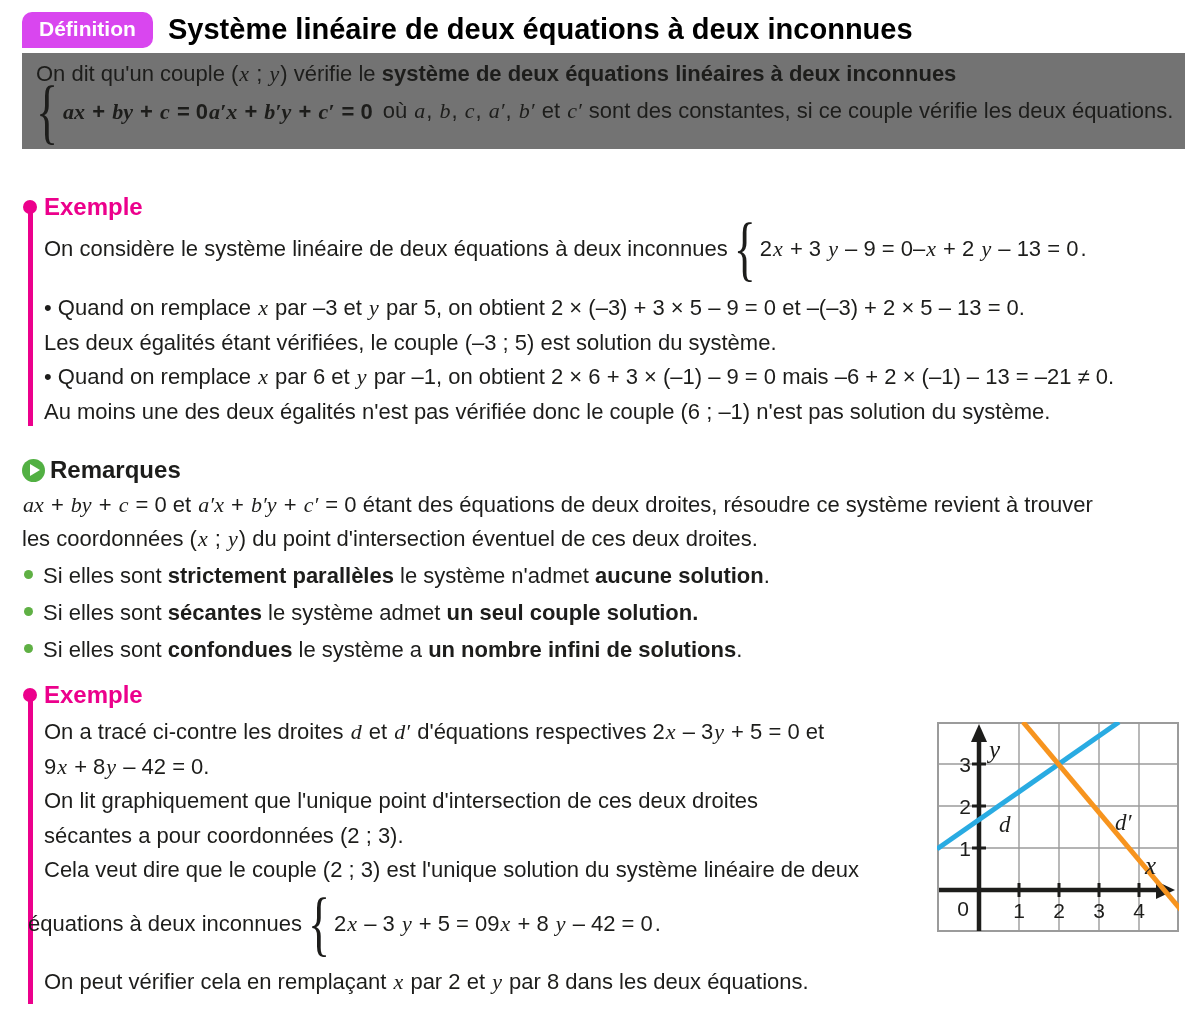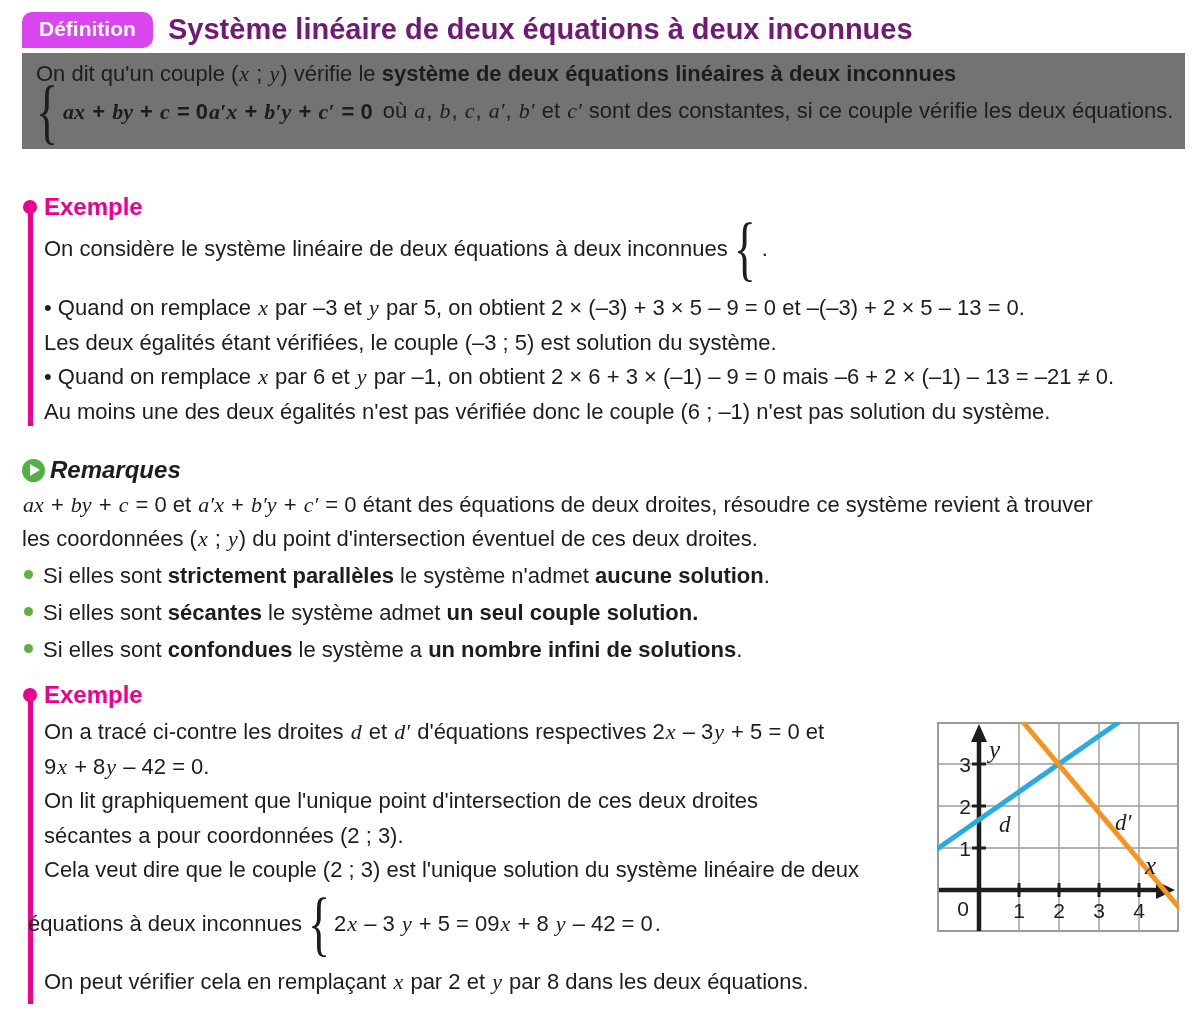--- a/index.html
+++ b/index.html
@@ -11,21 +11,21 @@
   
   .bodytext{font-size:22px;line-height:34.5px;white-space:nowrap;}
   .seg-b{font-weight:700;}
   .seg-v{font-family:"Liberation Serif",serif;font-style:italic;padding:0 1px;}
   .seg-bv{font-family:"Liberation Serif",serif;font-style:italic;font-weight:700;padding:0 1px;}
   
   .badge{
     background:#d946ef;color:#fff;font-weight:700;font-size:21px;
     padding:5px 17px 7px 17px;border-radius:10px 10px 10px 0;display:inline-block;
   }
-  .title{color:#701a75;font-weight:700;font-size:29px;white-space:nowrap;}
+  .title{color:#000000;font-weight:700;font-size:29px;white-space:nowrap;}
   
   .defbox{background:#737373;width:1163px;height:96px;box-sizing:border-box;padding:0 14px 0 14px;}
   .defrow{display:flex;align-items:center;margin-top:-3px;}
   
   .system{display:inline-flex;align-items:center;}
   .sys-brace{
     font-family:"Liberation Serif",serif;font-size:46px;font-weight:400;line-height:1;
     display:inline-block;transform:scaleY(1.55);transform-origin:center;margin-right:4px;
   }
   .sys-lines{display:inline-flex;flex-direction:row;}
@@ -76,32 +76,36 @@
 </div>
 
 <div class="abs rail-dot" style="left:23px;top:200px;"></div>
 <div class="abs rail" style="left:28px;top:208px;height:218px;"></div>
 <div class="abs ex-heading" style="left:44px;top:193px;">Exemple</div>
 
 <div class="abs introrow" style="left:44px;top:210px;height:78px;">
   <span class="bodytext"><span>On considère le système linéaire de deux équations à deux inconnues</span></span>
   <span class="system" style="margin-left:6px;">
     <span class="sys-brace">{</span>
+    <span class="sys-lines">
+      <span class="sys-line"><span>2</span><span class="seg-v">x</span><span> + 3 </span><span class="seg-v">y</span><span> – 9 = 0</span></span>
+      <span class="sys-line"><span>–</span><span class="seg-v">x</span><span> + 2 </span><span class="seg-v">y</span><span> – 13 = 0</span></span>
+    </span>
   </span>
   <span class="sys-period">.</span>
 </div>
 
 <div class="abs" style="left:44px;top:291px;">
   <div class="bodytext"><span>• Quand on remplace </span><span class="seg-v">x</span><span> par –3 et </span><span class="seg-v">y</span><span> par 5, on obtient 2 × (–3) + 3 × 5 – 9 = 0 et –(–3) + 2 × 5 – 13 = 0.</span></div>
   <div class="bodytext"><span>Les deux égalités étant vérifiées, le couple (–3 ; 5) est solution du système.</span></div>
   <div class="bodytext"><span>• Quand on remplace </span><span class="seg-v">x</span><span> par 6 et </span><span class="seg-v">y</span><span> par –1, on obtient 2 × 6 + 3 × (–1) – 9 = 0 mais –6 + 2 × (–1) – 13 = –21 ≠ 0.</span></div>
   <div class="bodytext"><span>Au moins une des deux égalités n'est pas vérifiée donc le couple (6 ; –1) n'est pas solution du système.</span></div>
 </div>
 
-<div class="abs rem-head" style="left:22px;top:456px;font-style:italic;">
+<div class="abs rem-head" style="left:22px;top:456px;">
   <span class="play"></span>
   <span class="rem-head-label">Remarques</span>
 </div>
 <div class="abs" style="left:22px;top:488px;">
   <div class="bodytext" style="line-height:33.5px;"><span class="seg-v">ax</span><span> + </span><span class="seg-v">by</span><span> + </span><span class="seg-v">c</span><span> = 0 et </span><span class="seg-v">a′x</span><span> + </span><span class="seg-v">b′y</span><span> + </span><span class="seg-v">c′</span><span> = 0 étant des équations de deux droites, résoudre ce système revient à trouver</span></div>
   <div class="bodytext" style="line-height:33.5px;"><span>les coordonnées (</span><span class="seg-v">x</span><span> ; </span><span class="seg-v">y</span><span>) du point d'intersection éventuel de ces deux droites.</span></div>
 </div>
 <div class="abs" style="left:22px;top:557px;">
   <div class="bullet-row">
     <span class="bullet-dot"></span>

